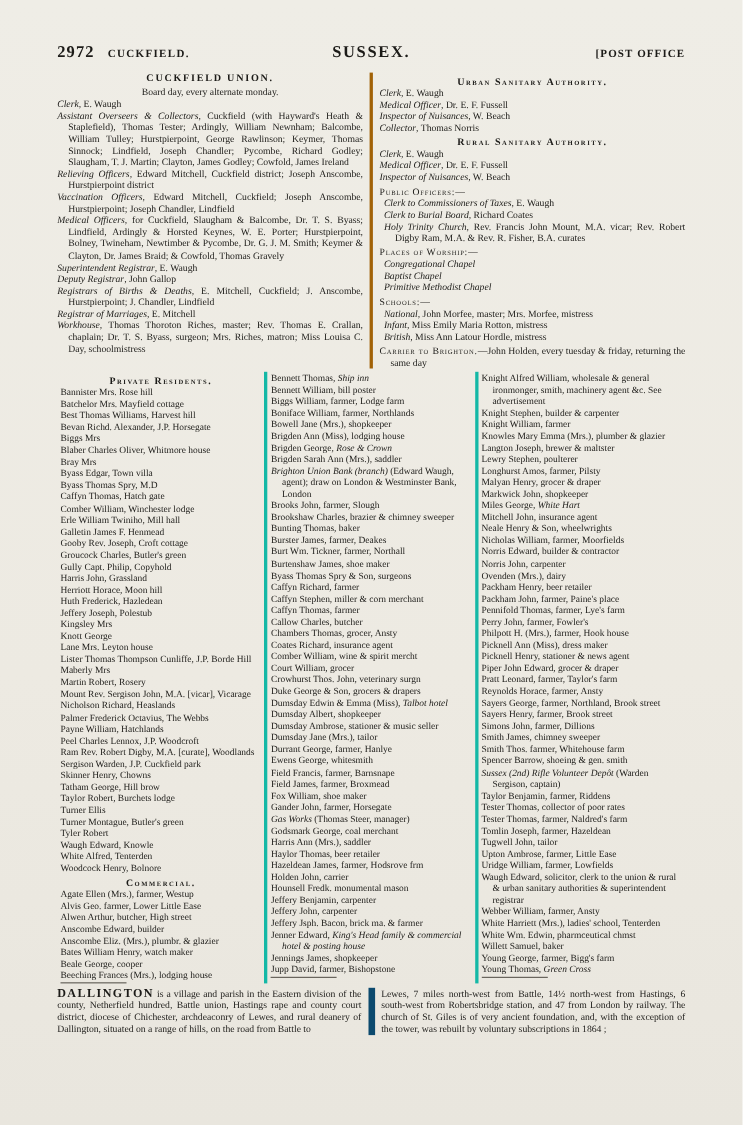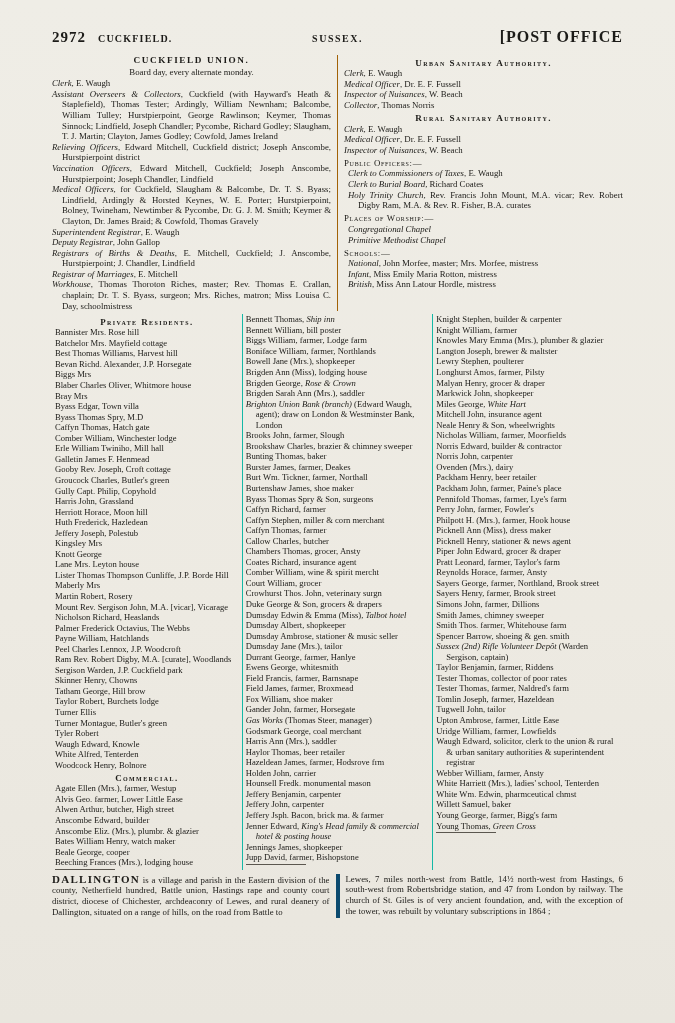--- a/index.html
+++ b/index.html
@@ -3,59 +3,59 @@
 <meta charset="utf-8">
 <style>
   * { box-sizing: border-box; }
   html,body { margin:0; padding:0; }
   body {
     width:675px; height:1023px; overflow:hidden;
     background:linear-gradient(180deg,#efede6 0%,#edeae2 60%,#e9e6de 100%);
     color:#1c1b18;
     font-family:"Liberation Serif","DejaVu Serif",serif;
   }
-  .sheet { padding:28px 52px 0 52px; }
+  .sheet { padding:40px 52px 0 52px; }
 
   
   .page-header { display:flex; align-items:baseline; font-weight:bold; }
   .ph-left  { display:flex; align-items:baseline; gap:12px; width:190px; }
   .ph-num   { font-size:15px; letter-spacing:1px; }
   .ph-place { font-size:10px; letter-spacing:1.2px; }
-  .ph-county{ flex:1; text-align:center; font-size:10px; letter-spacing:1.5px; }
-  .ph-right { width:190px; text-align:right; font-size:16px; letter-spacing:1px; }
+  .ph-county{ flex:1; text-align:center; font-size:15px; letter-spacing:1.5px; }
+  .ph-right { width:190px; text-align:right; font-size:10px; letter-spacing:1px; }
 
   
   .top-section { display:flex; margin-top:9px; }
   .topcol { flex:1 1 0; font-size:8.8px; line-height:10.6px; text-align:justify; }
   .topcol-left  { padding-right:6px; }
-  .topcol-right { border-left:1px solid #a16207; padding-left:6px; }
+  .topcol-right { border-left:3px solid #a16207; padding-left:6px; }
   .sec-title { text-align:center; font-weight:bold; font-size:9.2px; letter-spacing:1.6px; margin-bottom:1px; }
   .sec-sub   { text-align:center; margin-bottom:1px; }
 
   
   .entry { padding-left:10px; text-indent:-10px; }
   .f-b  { font-style:italic; }
   .f-sc { font-variant:small-caps; letter-spacing:0.7px; }
   .entry.center { text-align:center; padding-left:0; text-indent:0; margin-top:2.5px; }
   .entry.center .f-sc { letter-spacing:1.4px; font-size:1.04em; font-weight:bold; }
   .entry.head { margin-top:2.5px; }
   .entry.ind  { margin-left:4px; }
   .entry.gap  { margin-top:2.5px; }
 
   
   .dir-section { display:flex; margin-top:3px; }
   .dircol { flex:1 1 0; font-size:8.6px; line-height:10.55px; padding:0 3px; }
-  .dircol + .dircol { border-left:1px solid #14b8a6; }
+  .dircol + .dircol { border-left:3px solid #14b8a6; }
   .dircol::after { content:""; display:block; width:60px; border-top:1px solid #5b574f; margin-top:1px; }
 
   
   .bottom-section { display:flex; margin-top:4px; font-size:8.8px; line-height:10.8px; text-align:justify; }
   .bottomcol { flex:1 1 0; }
   .bottomcol-left  { padding-right:6px; }
-  .bottomcol-right { border-left:4px solid #0c4a6e; padding-left:6px; }
+  .bottomcol-right { border-left:6px solid #0c4a6e; padding-left:6px; }
   .dallington-lead { font-weight:bold; font-size:11px; letter-spacing:1.3px; }
 </style>
 </head>
 <body>
 
 <div class="sheet">
 
   <div class="page-header">
     <div class="ph-left">
       <span class="ph-num">2972</span>
@@ -93,25 +93,27 @@
         <div class="entry center"><span class="f-a"></span><span class="f-sc">Rural Sanitary Authority.</span><span class="f-b"></span><span class="f-c"></span></div>
         <div class="entry"><span class="f-a"></span><span class="f-sc"></span><span class="f-b">Clerk</span><span class="f-c">, E. Waugh</span></div>
         <div class="entry"><span class="f-a"></span><span class="f-sc"></span><span class="f-b">Medical Officer</span><span class="f-c">, Dr. E. F. Fussell</span></div>
         <div class="entry"><span class="f-a"></span><span class="f-sc"></span><span class="f-b">Inspector of Nuisances</span><span class="f-c">, W. Beach</span></div>
         <div class="entry head"><span class="f-a"></span><span class="f-sc">Public Officers:—</span><span class="f-b"></span><span class="f-c"></span></div>
         <div class="entry ind"><span class="f-a"></span><span class="f-sc"></span><span class="f-b">Clerk to Commissioners of Taxes</span><span class="f-c">, E. Waugh</span></div>
         <div class="entry ind"><span class="f-a"></span><span class="f-sc"></span><span class="f-b">Clerk to Burial Board</span><span class="f-c">, Richard Coates</span></div>
         <div class="entry ind"><span class="f-a"></span><span class="f-sc"></span><span class="f-b">Holy Trinity Church</span><span class="f-c">, Rev. Francis John Mount, M.A. vicar; Rev. Robert Digby Ram, M.A. &amp; Rev. R. Fisher, B.A. curates</span></div>
         <div class="entry head"><span class="f-a"></span><span class="f-sc">Places of Worship:—</span><span class="f-b"></span><span class="f-c"></span></div>
         <div class="entry ind"><span class="f-a"></span><span class="f-sc"></span><span class="f-b">Congregational Chapel</span><span class="f-c"></span></div>
+        <div class="entry ind"><span class="f-a"></span><span class="f-sc"></span><span class="f-b">Baptist Chapel</span><span class="f-c"></span></div>
         <div class="entry ind"><span class="f-a"></span><span class="f-sc"></span><span class="f-b">Primitive Methodist Chapel</span><span class="f-c"></span></div>
         <div class="entry head"><span class="f-a"></span><span class="f-sc">Schools:—</span><span class="f-b"></span><span class="f-c"></span></div>
         <div class="entry ind"><span class="f-a"></span><span class="f-sc"></span><span class="f-b">National</span><span class="f-c">, John Morfee, master; Mrs. Morfee, mistress</span></div>
         <div class="entry ind"><span class="f-a"></span><span class="f-sc"></span><span class="f-b">Infant</span><span class="f-c">, Miss Emily Maria Rotton, mistress</span></div>
         <div class="entry ind"><span class="f-a"></span><span class="f-sc"></span><span class="f-b">British</span><span class="f-c">, Miss Ann Latour Hordle, mistress</span></div>
+        <div class="entry gap"><span class="f-a"></span><span class="f-sc">Carrier to Brighton.</span><span class="f-b"></span><span class="f-c">—John Holden, every tuesday &amp; friday, returning the same day</span></div>
       </div>
   </div>
 
   <div class="dir-section">
     <div class="dircol">
 
     <div class="entry center"><span class="f-a"></span><span class="f-sc">Private Residents.</span><span class="f-b"></span><span class="f-c"></span></div>
         <div class="entry"><span class="f-a">Bannister Mrs. Rose hill</span><span class="f-sc"></span><span class="f-b"></span><span class="f-c"></span></div>
         <div class="entry"><span class="f-a">Batchelor Mrs. Mayfield cottage</span><span class="f-sc"></span><span class="f-b"></span><span class="f-c"></span></div>
         <div class="entry"><span class="f-a">Best Thomas Williams, Harvest hill</span><span class="f-sc"></span><span class="f-b"></span><span class="f-c"></span></div>
@@ -211,20 +213,21 @@
         <div class="entry"><span class="f-a">Hounsell Fredk. monumental mason</span><span class="f-sc"></span><span class="f-b"></span><span class="f-c"></span></div>
         <div class="entry"><span class="f-a">Jeffery Benjamin, carpenter</span><span class="f-sc"></span><span class="f-b"></span><span class="f-c"></span></div>
         <div class="entry"><span class="f-a">Jeffery John, carpenter</span><span class="f-sc"></span><span class="f-b"></span><span class="f-c"></span></div>
         <div class="entry"><span class="f-a">Jeffery Jsph. Bacon, brick ma. &amp; farmer</span><span class="f-sc"></span><span class="f-b"></span><span class="f-c"></span></div>
         <div class="entry"><span class="f-a">Jenner Edward, </span><span class="f-sc"></span><span class="f-b">King's Head family &amp; commercial hotel &amp; posting house</span><span class="f-c"></span></div>
         <div class="entry"><span class="f-a">Jennings James, shopkeeper</span><span class="f-sc"></span><span class="f-b"></span><span class="f-c"></span></div>
         <div class="entry"><span class="f-a">Jupp David, farmer, Bishopstone</span><span class="f-sc"></span><span class="f-b"></span><span class="f-c"></span></div>
       </div>
     <div class="dircol">
 
+    <div class="entry"><span class="f-a">Knight Alfred William, wholesale &amp; general ironmonger, smith, machinery agent &amp;c. See advertisement</span><span class="f-sc"></span><span class="f-b"></span><span class="f-c"></span></div>
         <div class="entry"><span class="f-a">Knight Stephen, builder &amp; carpenter</span><span class="f-sc"></span><span class="f-b"></span><span class="f-c"></span></div>
         <div class="entry"><span class="f-a">Knight William, farmer</span><span class="f-sc"></span><span class="f-b"></span><span class="f-c"></span></div>
         <div class="entry"><span class="f-a">Knowles Mary Emma (Mrs.), plumber &amp; glazier</span><span class="f-sc"></span><span class="f-b"></span><span class="f-c"></span></div>
         <div class="entry"><span class="f-a">Langton Joseph, brewer &amp; maltster</span><span class="f-sc"></span><span class="f-b"></span><span class="f-c"></span></div>
         <div class="entry"><span class="f-a">Lewry Stephen, poulterer</span><span class="f-sc"></span><span class="f-b"></span><span class="f-c"></span></div>
         <div class="entry"><span class="f-a">Longhurst Amos, farmer, Pilsty</span><span class="f-sc"></span><span class="f-b"></span><span class="f-c"></span></div>
         <div class="entry"><span class="f-a">Malyan Henry, grocer &amp; draper</span><span class="f-sc"></span><span class="f-b"></span><span class="f-c"></span></div>
         <div class="entry"><span class="f-a">Markwick John, shopkeeper</span><span class="f-sc"></span><span class="f-b"></span><span class="f-c"></span></div>
         <div class="entry"><span class="f-a">Miles George, </span><span class="f-sc"></span><span class="f-b">White Hart</span><span class="f-c"></span></div>
         <div class="entry"><span class="f-a">Mitchell John, insurance agent</span><span class="f-sc"></span><span class="f-b"></span><span class="f-c"></span></div>

